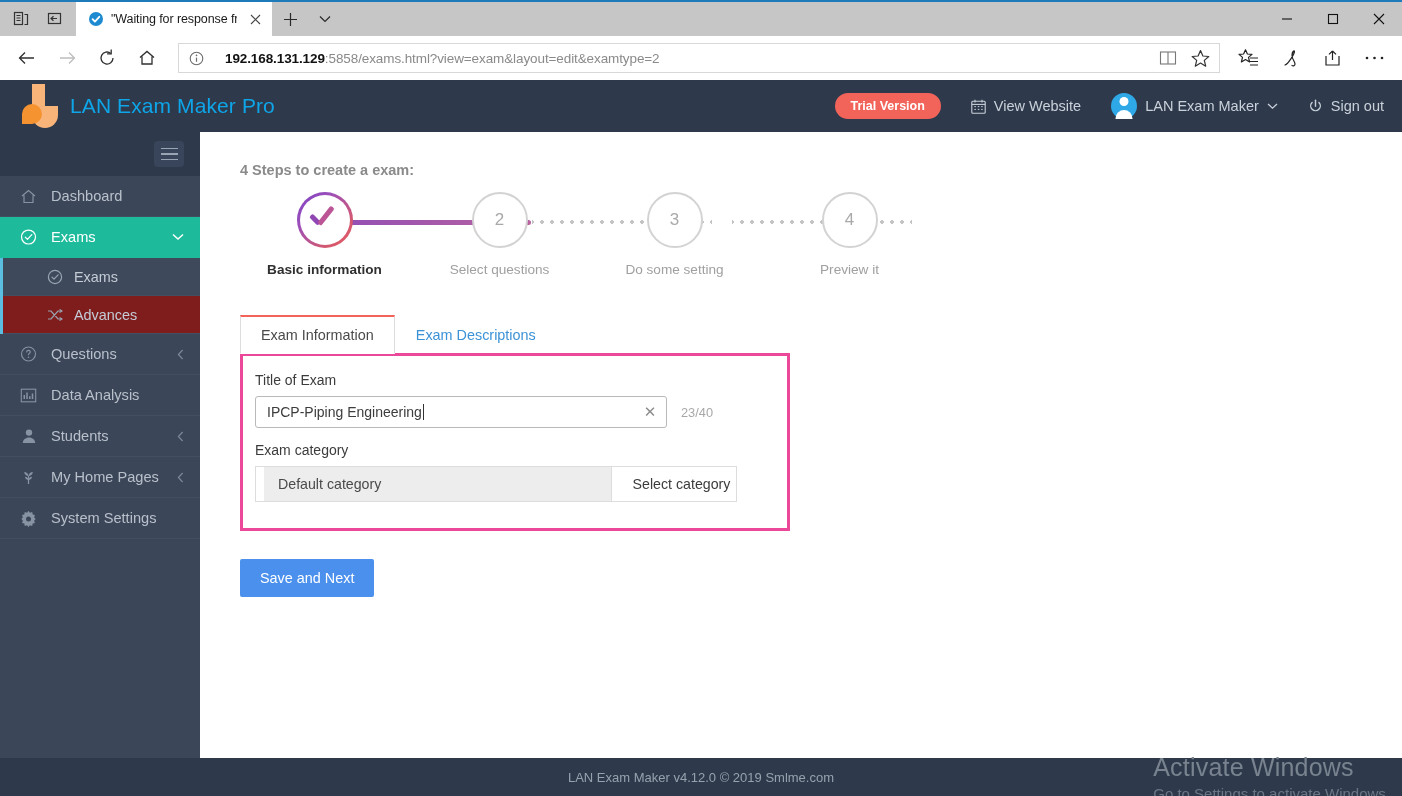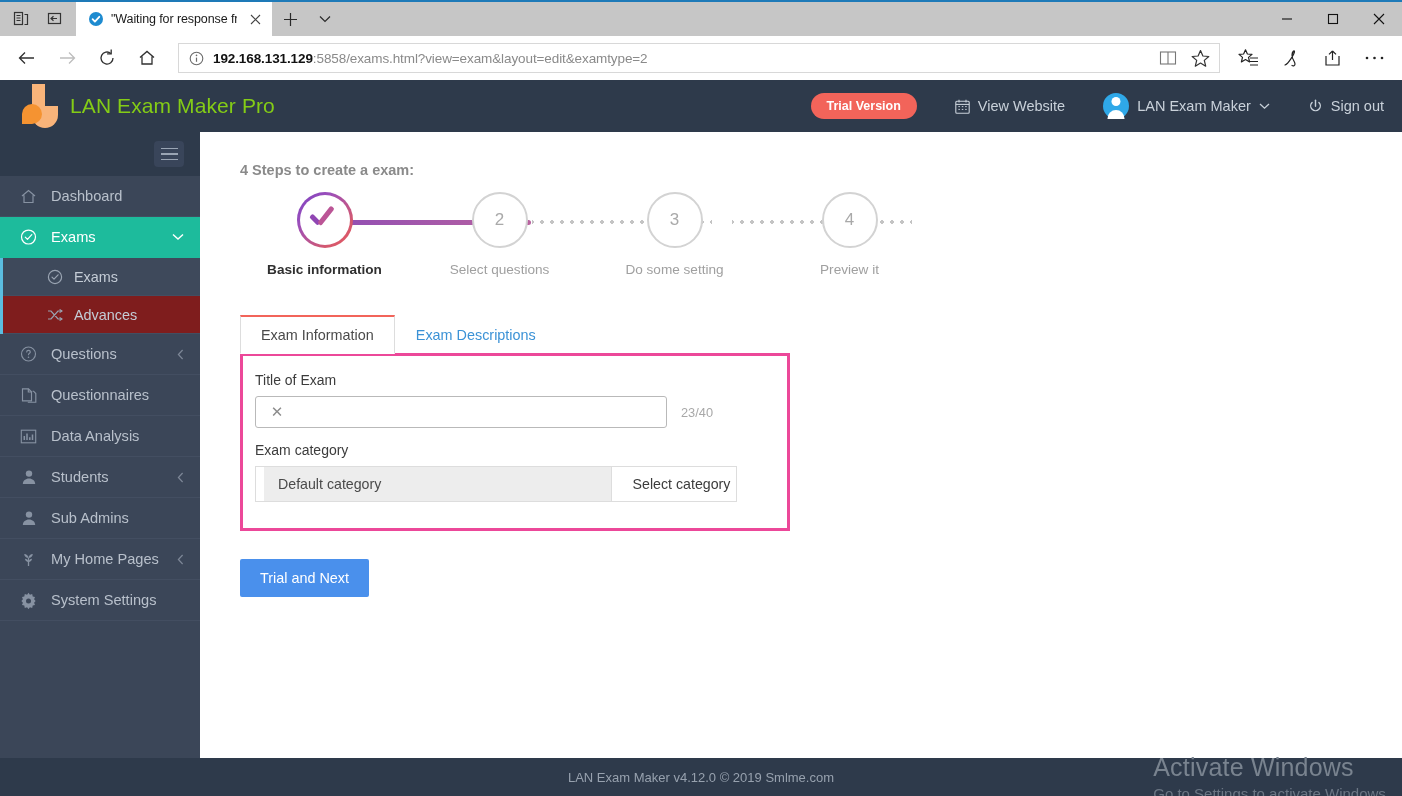--- a/index.html
+++ b/index.html
@@ -39,21 +39,21 @@
   .winctrls { position: absolute; right: 0; top: 0; height: 34px; display: flex; }
   .winctrl { width: 46px; height: 34px; display: flex; align-items: center;
              justify-content: center; color: #111; }
 
   .toolbar { height: 44px; background: #ffffff; display: flex; align-items: center;
              padding: 0 8px; gap: 2px; flex: 0 0 44px; }
   .tbtn { width: 38px; height: 38px; display: flex; align-items: center;
           justify-content: center; color: #303030; }
   .tbtn.disabled { color: #bdbdbd; }
   .urlbar { flex: 1; height: 30px; margin: 0 6px 0 10px; border: 1px solid #d8d8d8;
-            background: #fff; display: flex; align-items: center; padding: 0 4px 0 8px; gap: 8px; }
+            background: #fff; display: flex; align-items: center; padding: 0 4px 0 8px; gap: 20px; }
   .url-info { width: 18px; height: 18px; color: #6b6b6b; flex: 0 0 18px; display:flex;
               align-items:center; justify-content:center;}
   .url-text { flex: 1; font-size: 13.5px; color: #8a8a8a; white-space: nowrap;
               overflow: hidden; letter-spacing: -0.1px; }
   .url-host { color: #111; font-weight: 600; }
   .url-icons { display: flex; align-items: center; gap: 2px; }
   .url-ibtn { width: 30px; height: 28px; display: flex; align-items: center;
               justify-content: center; color: #333; }
   .tbtn-right { width: 40px; height: 38px; display: flex; align-items: center;
                 justify-content: center; color: #222; }
@@ -66,23 +66,23 @@
              flex: 0 0 52px; position: relative; z-index: 5; }
   .brand { width: 200px; display: flex; align-items: center; gap: 12px; padding-left: 22px;
            flex: 0 0 200px; }
   .logo { width: 36px; height: 44px; position: relative; flex: 0 0 36px; }
   .logo-j { position: absolute; right: 0; top: 0; width: 26px; height: 44px;
             background: #f9b47a; border-radius: 0 13px 13px 13px; }
   .logo-j::after { content: ""; position: absolute; right: 0; top: 0; width: 13px;
             height: 22px; background: #2e3a4b; border-radius: 0 0 0 0; }
   .logo-drop { position: absolute; left: 0; bottom: 4px; width: 20px; height: 20px;
                background: #f59331; border-radius: 50% 50% 50% 0; transform: rotate(0deg); }
-  .brand-name { font-size: 21px; color: #84cc16; white-space: nowrap; letter-spacing: 0.1px; }
-
-  .head-right { margin-left: auto; display: flex; align-items: center; gap: 16px;
+  .brand-name { font-size: 21px; color: #0ea5e9; white-space: nowrap; letter-spacing: 0.1px; }
+
+  .head-right { margin-left: auto; display: flex; align-items: center; gap: 8px;
                 padding-right: 18px; }
   .trial-badge { background: #f2645a; color: #fff; font-size: 12.5px; font-weight: bold;
                  padding: 6px 16px; border-radius: 14px; margin-right: 22px; white-space: nowrap; }
   .head-link { display: flex; align-items: center; gap: 8px; color: #c9d1da;
                font-size: 14.5px; white-space: nowrap; margin-right: 22px; }
   .head-link svg { display: block; }
   .avatar { width: 26px; height: 26px; border-radius: 50%; background: #2fa8e8;
             display: flex; align-items: flex-end; justify-content: center; overflow: hidden;
             flex: 0 0 26px; }
   .avatar-head { width: 9px; height: 9px; border-radius: 50%; background: #fff;
@@ -459,30 +459,20 @@
               </svg>
           </span>
           <span class="sb-lbl">Questions</span>
           <span class="sb-chev">
             <svg width="7" height="11" viewBox="0 0 7 11">
                 <path d="M5.6 1 1.4 5.5l4.2 4.5" stroke="#7d8797" stroke-width="1.2" fill="none"></path>
               </svg>
           </span>
         </div>
 
-        <div class="sb-item">
-          <span class="sb-ico">
-            <svg width="17" height="17" viewBox="0 0 17 17">
-                <path d="M2.5 1.8h6l3 3v9h-9z" fill="none" stroke="currentColor" stroke-width="1.15"></path>
-                <path d="M8.3 1.8v3.2h3.2" fill="none" stroke="currentColor" stroke-width="1.15"></path>
-                <path d="M12.6 4.2h1l2.2 2.3v8.7h-8" fill="none" stroke="currentColor" stroke-width="1.15"></path>
-              </svg>
-          </span>
-          <span class="sb-lbl">Questionnaires</span>
-        </div>
 
         <div class="sb-item">
           <span class="sb-ico">
             <svg width="17" height="17" viewBox="0 0 17 17">
                 <rect x="1.3" y="2.2" width="14.4" height="12.6" fill="none" stroke="currentColor" stroke-width="1.1"></rect>
                 <path d="M4.3 12V8M7 12V5.4M9.8 12V9.3M12.5 12V6.6" stroke="currentColor" stroke-width="1.5"></path>
               </svg>
           </span>
           <span class="sb-lbl">Data Analysis</span>
         </div>
@@ -495,29 +485,20 @@
               </svg>
           </span>
           <span class="sb-lbl">Students</span>
           <span class="sb-chev">
             <svg width="7" height="11" viewBox="0 0 7 11">
                 <path d="M5.6 1 1.4 5.5l4.2 4.5" stroke="#7d8797" stroke-width="1.2" fill="none"></path>
               </svg>
           </span>
         </div>
 
-        <div class="sb-item">
-          <span class="sb-ico">
-            <svg width="16" height="16" viewBox="0 0 16 16">
-                <circle cx="8" cy="4.6" r="3.2" fill="currentColor"></circle>
-                <path d="M1.8 15c0-3.4 2.8-5.6 6.2-5.6S14.2 11.6 14.2 15z" fill="currentColor"></path>
-              </svg>
-          </span>
-          <span class="sb-lbl">Sub Admins</span>
-        </div>
 
 
         <div class="sb-item">
           <span class="sb-ico">
             <svg width="17" height="17" viewBox="0 0 17 17">
                 <path d="M8.5 15V7" stroke="currentColor" stroke-width="1.3"></path>
                 <path d="M8.5 7C8.5 4.8 6.6 3 4.2 3c0 2.2 1.9 4 4.3 4z" fill="currentColor"></path>
                 <path d="M8.5 7c0-2.2 1.9-4 4.3-4 0 2.2-1.9 4-4.3 4z" fill="currentColor"></path>
                 <path d="M8.5 11c0-1.8-1.6-3.2-3.5-3.2 0 1.8 1.6 3.2 3.5 3.2z" fill="currentColor"></path>
                 <path d="M8.5 11c0-1.8 1.6-3.2 3.5-3.2 0 1.8-1.6 3.2-3.5 3.2z" fill="currentColor"></path>
@@ -583,33 +564,34 @@
         <div class="tabs-wrap">
           <div class="tabrow">
             <div class="ftab sel">Exam Information</div>
             <div class="ftab">Exam Descriptions</div>
           </div>
 
           <div class="card">
             <div class="flabel">Title of Exam</div>
             <div class="input-row">
               <div class="textinput">
+                <span class="tval"><span>IPCP-Piping Engineering</span><span class="caret"></span></span>
                 <span class="clear-x">✕</span>
               </div>
               <span class="counter">23/40</span>
             </div>
 
             <div class="flabel">Exam category</div>
             <div class="catrow">
               <span class="catval">Default category</span>
               <span class="catbtn">Select category</span>
             </div>
           </div>
 
-          <button class="savebtn">Trial and Next</button>
+          <button class="savebtn">Save and Next</button>
         </div>
       </div>
     </div>
 
     <div class="footer">
       <span>LAN Exam Maker v4.12.0 © 2019 Smlme.com</span>
     </div>
 
     <div class="watermark">
       <div class="wm1">Activate Windows</div>

